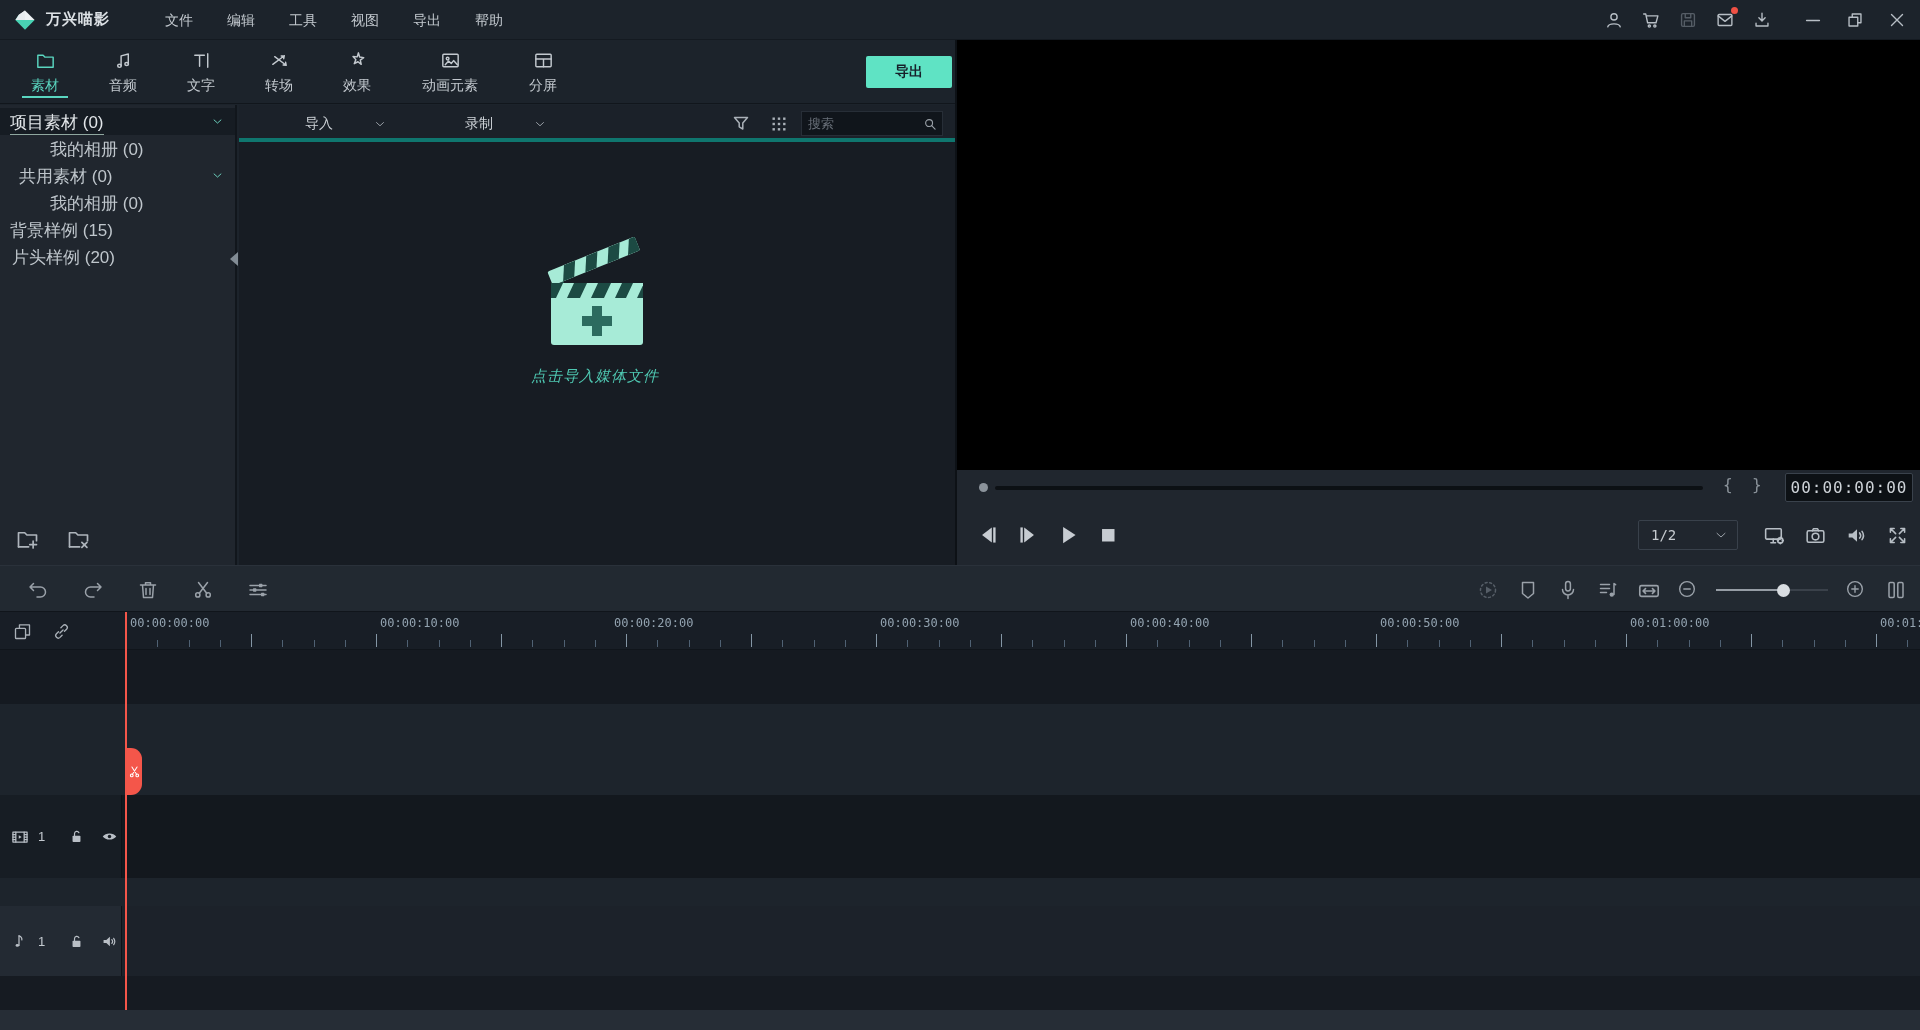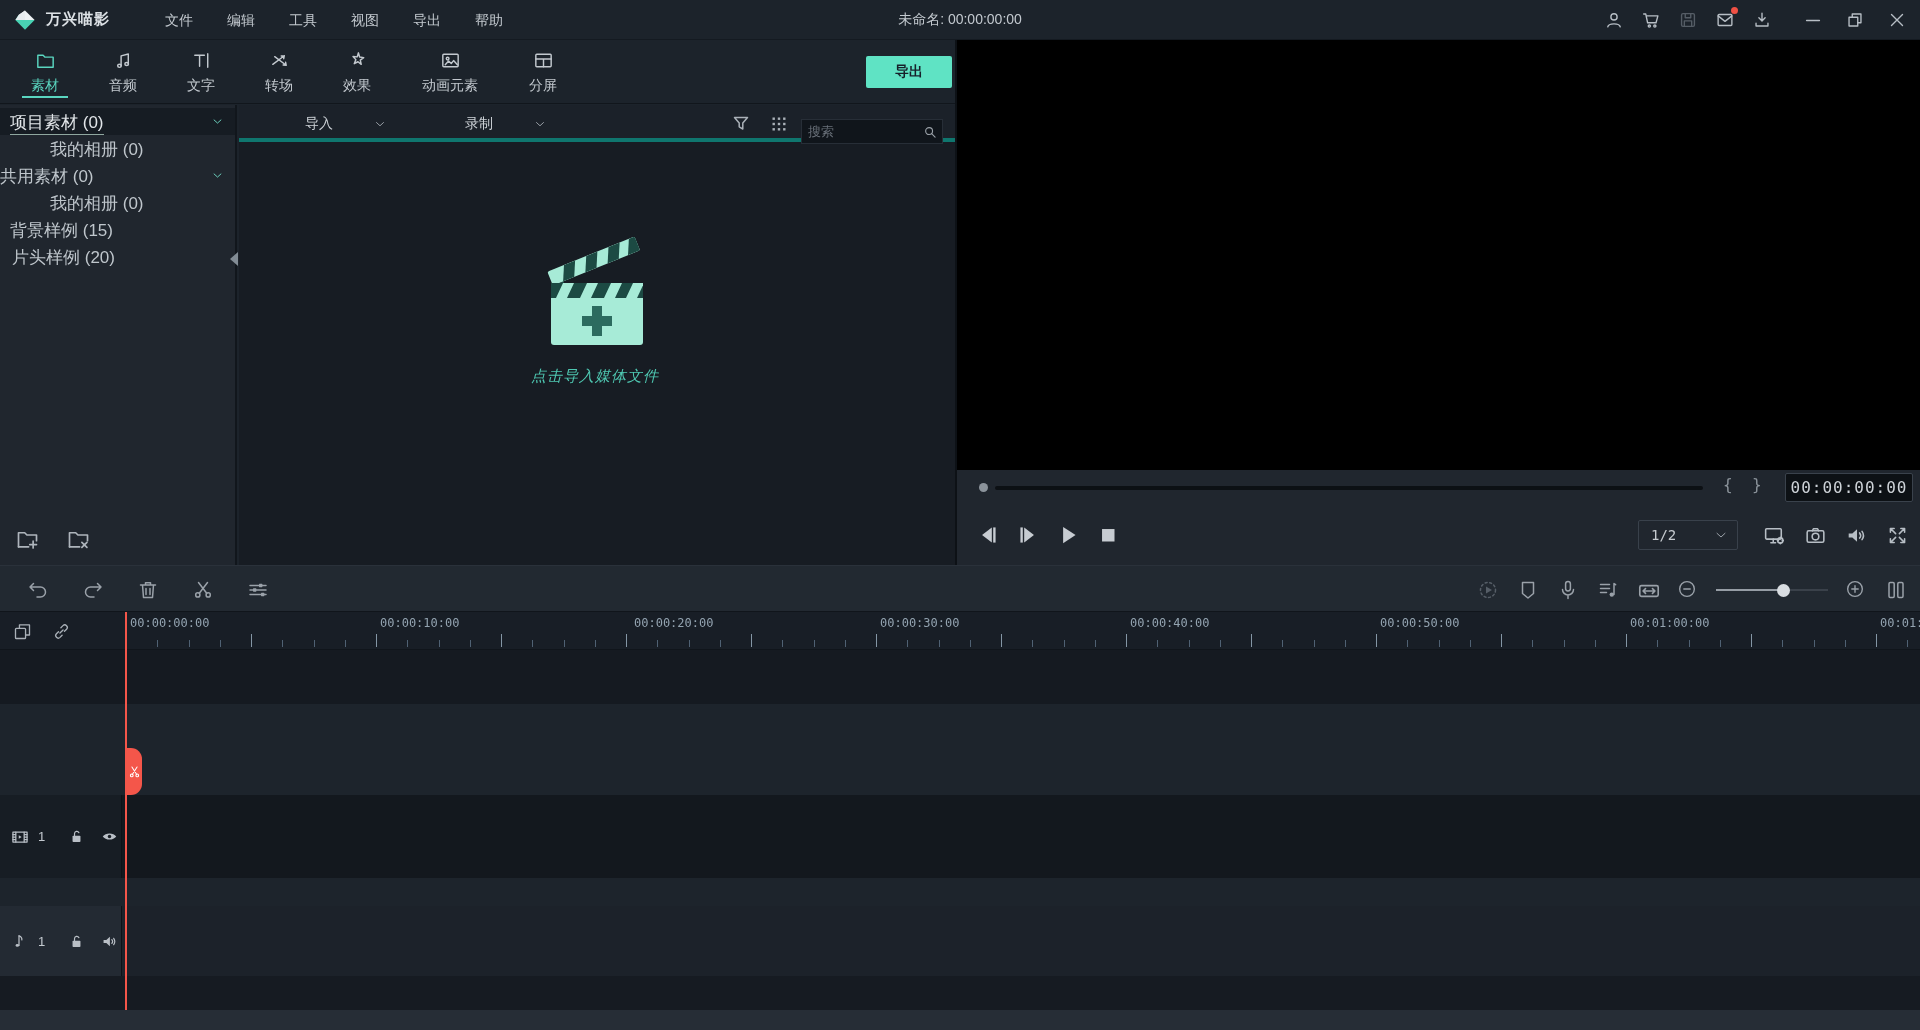--- a/index.html
+++ b/index.html
@@ -58,21 +58,21 @@
   #side-folders .fbtn { width:27px; height:27px; cursor:pointer; }
 
   
   #media-area { position:absolute; left:239px; top:65px; width:716px; height:460px; background:#171c23; }
   #media-toolbar { position:relative; height:37px; background:#1b2129; border-bottom:4px solid #0f766e; }
   .mt-group { position:absolute; top:0; height:37px; display:flex; align-items:center; gap:10px; color:#cdd2d7; font-size:14px; cursor:pointer; }
   #import-group { left:66px; } #record-group { left:226px; }
   .mt-group .chev { color:#a7aeb5; margin-left:30px; }
   #filter-btn { position:absolute; left:490px; top:7px; width:24px; height:24px; color:#aab1b8; cursor:pointer; }
   #grid-btn { position:absolute; left:528px; top:7px; width:24px; height:24px; color:#aab1b8; cursor:pointer; }
-  #search-box { position:absolute; left:562px; top:14px; width:142px; height:25px; background:#10151b; border:1px solid #272e37; }
+  #search-box { position:absolute; left:562px; top:6px; width:142px; height:25px; background:#10151b; border:1px solid #272e37; }
   #search-input { position:absolute; left:0; top:0; width:118px; height:23px; background:transparent; border:none; outline:none;
     color:#c6cbd1; font-size:13px; padding:0 6px; font-family:"Liberation Sans",sans-serif; }
   #search-input::placeholder { color:#697079; }
   #search-glyph { position:absolute; right:3px; top:3px; width:18px; height:18px; color:#9aa1a8; }
   #media-empty { position:absolute; left:50%; top:128px; transform:translateX(-50%); text-align:left; cursor:pointer;font-style:italic; }
   #empty-hint { margin-top:20px; font-size:15px; color:var(--hint); letter-spacing:1px; }
 
   
   #video-screen { position:absolute; left:0; top:0; width:963px; height:430px; background:#000; }
   #scrub-row { position:absolute; left:0; top:430px; width:963px; height:35px; }
@@ -145,21 +145,20 @@
   </svg>
   <span id="brand">万兴喵影</span>
   <nav id="menu-items">
       <span class="menu-item">文件</span>
       <span class="menu-item">编辑</span>
       <span class="menu-item">工具</span>
       <span class="menu-item">视图</span>
       <span class="menu-item">导出</span>
       <span class="menu-item">帮助</span>
     </nav>
-  <div id="win-title">未命名: 00:00:00:00</div>
   <div id="menubar-right">
     <div class="mb-icon">
         <svg class="ic" viewBox="0 0 24 24" width="22" height="22">
           <circle cx="12" cy="8.6" r="3.4"></circle>
           <path d="M5.2 19.5 c.8-4.4 12.8-4.4 13.6 0"></path>
         </svg>
       </div>
     <div class="mb-icon">
         <svg class="ic" viewBox="0 0 24 24" width="22" height="22">
           <path d="M4 5.5 h2.3 l2 9.5 h9.2 l2-7.5 H7.3"></path>
@@ -275,21 +274,21 @@
   <button id="export-btn">导出</button>
 
   <aside id="sidebar">
     <div id="side-list">
         <div class="side-item sel" style="padding-left: 10px;"><span class="lbl">项目素材 (0)</span><span class="chev">
             <svg class="ic" viewBox="0 0 24 24" width="15" height="15" stroke-width="1.8">
               <path d="M6.5 9.5 l5.5 5 5.5-5"></path>
             </svg>
           </span></div>
         <div class="side-item" style="padding-left: 50px;"><span class="lbl">我的相册 (0)</span></div>
-        <div class="side-item" style="padding-left: 0;"><span class="lbl">共用素材 (0)</span><span class="chev">
+        <div class="side-item" style="padding-left: 19px;"><span class="lbl">共用素材 (0)</span><span class="chev">
             <svg class="ic" viewBox="0 0 24 24" width="15" height="15" stroke-width="1.8">
               <path d="M6.5 9.5 l5.5 5 5.5-5"></path>
             </svg>
           </span></div>
         <div class="side-item" style="padding-left: 50px;"><span class="lbl">我的相册 (0)</span></div>
         <div class="side-item" style="padding-left: 10px;"><span class="lbl">背景样例 (15)</span></div>
         <div class="side-item" style="padding-left: 12px;"><span class="lbl">片头样例 (20)</span></div>
       </div>
     <div id="side-folders">
       <div class="fbtn">
@@ -567,21 +566,21 @@
           <svg class="ic" viewBox="0 0 24 24" width="21" height="21" stroke-width="1.4">
             <path d="M10.2 13.8 L13.8 10.2"></path>
             <path d="M8.6 12.2 l-2.4 2.4 a2.9 2.9 0 0 0 4.1 4.1 l2.4-2.4"></path>
             <path d="M15.4 11.8 l2.4-2.4 a2.9 2.9 0 0 0 -4.1-4.1 l-2.4 2.4"></path>
           </svg>
         </div>
     </div>
     <div id="ruler-zone">
         <span class="ruler-label" style="left: 8px;">00:00:00:00</span>
         <span class="ruler-label" style="left: 258px;">00:00:10:00</span>
-        <span class="ruler-label" style="left: 512px;">00:00:20:00</span>
+        <span class="ruler-label" style="left: 492px;">00:00:20:00</span>
         <span class="ruler-label" style="left: 758px;">00:00:30:00</span>
         <span class="ruler-label" style="left: 1008px;">00:00:40:00</span>
         <span class="ruler-label" style="left: 1258px;">00:00:50:00</span>
         <span class="ruler-label" style="left: 1508px;">00:01:00:00</span>
         <span class="ruler-label" style="left: 1758px;">00:01:10:00</span>
         <div class="ruler-tick tall" style="left: 4px;"></div>
         <div class="ruler-tick" style="left: 35.25px;"></div>
         <div class="ruler-tick" style="left: 66.5px;"></div>
         <div class="ruler-tick" style="left: 97.75px;"></div>
         <div class="ruler-tick tall" style="left: 129px;"></div>

